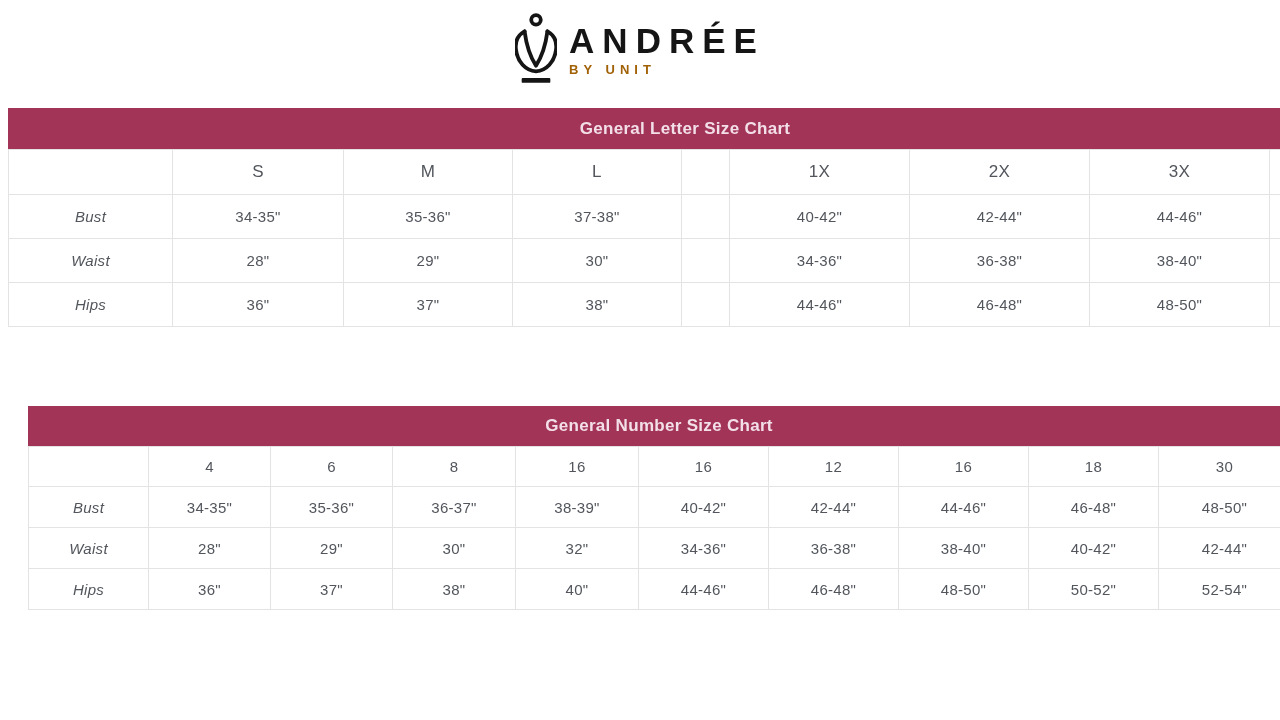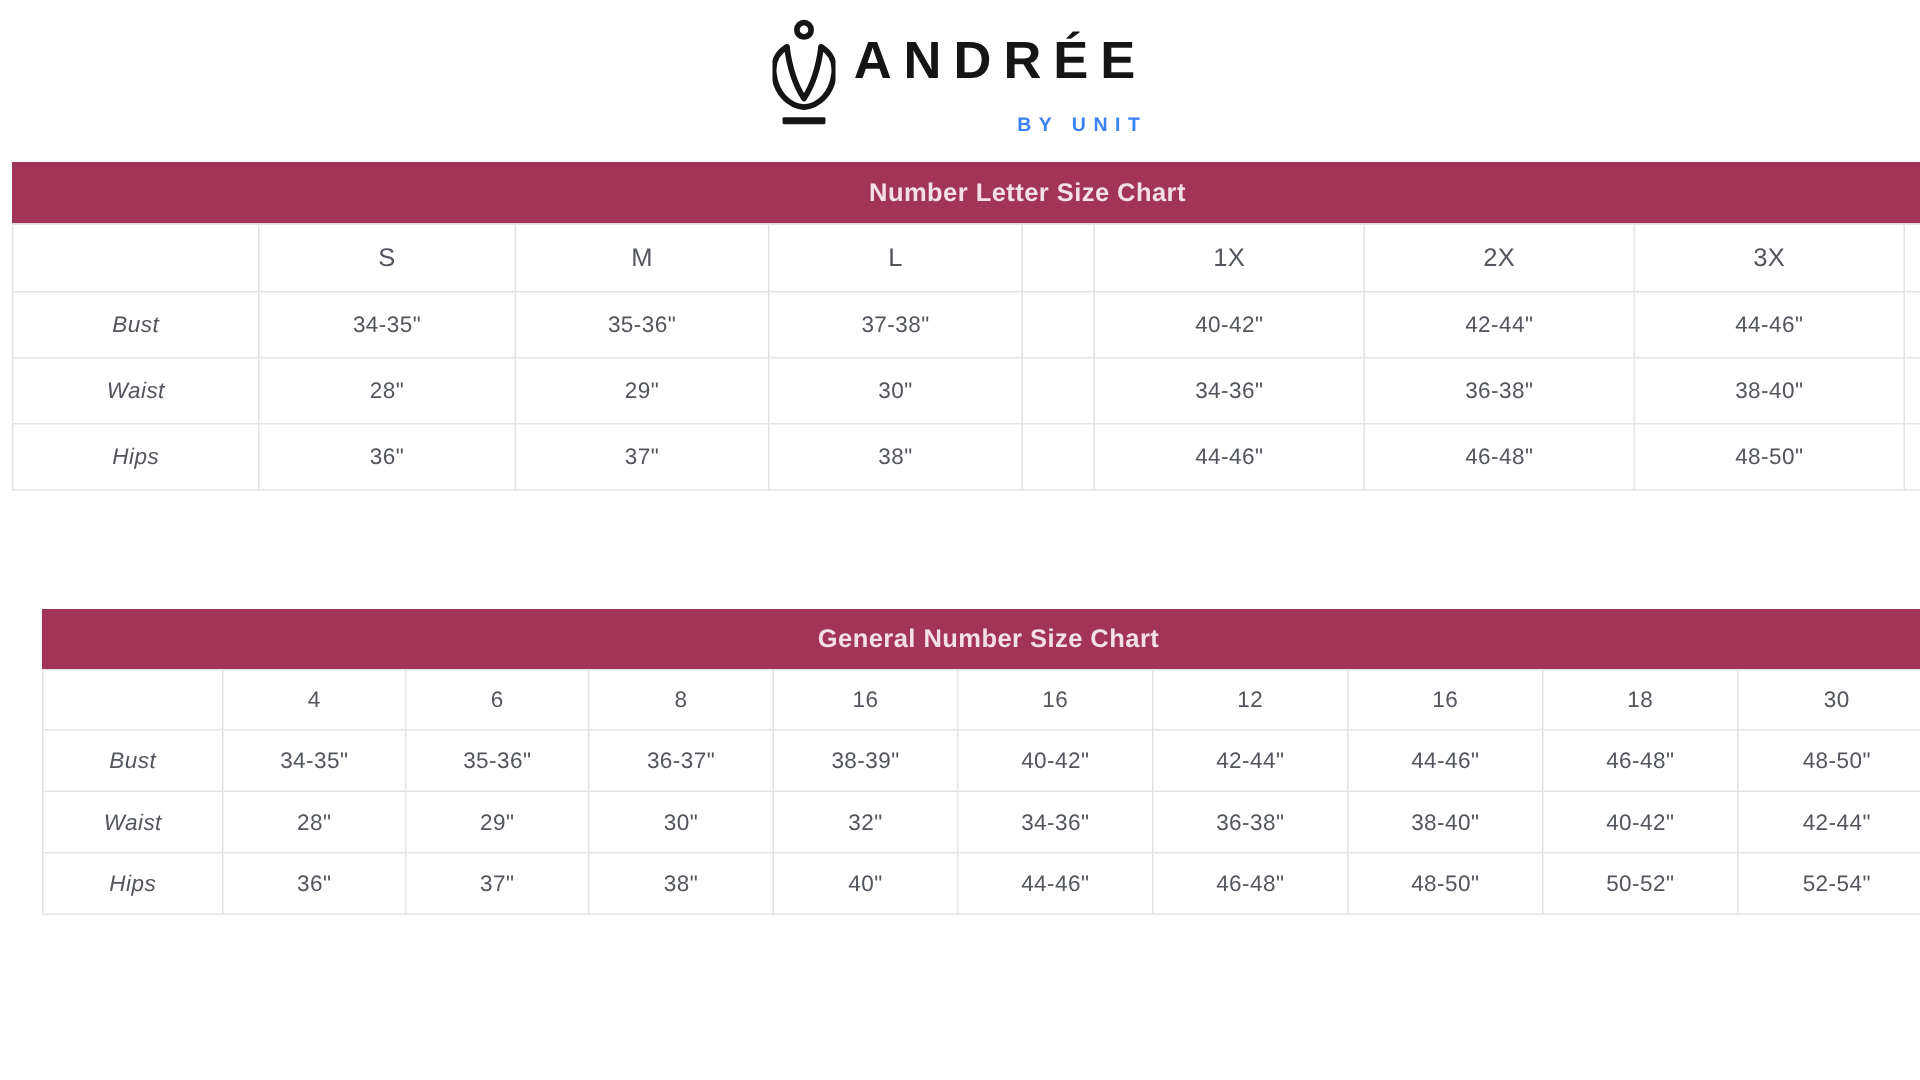--- a/index.html
+++ b/index.html
@@ -19,36 +19,36 @@
     display: flex;
     justify-content: center;
     align-items: flex-start;
     gap: 12px;
   }
   .logo-icon svg { display: block; }
   .logo-text-col {
     margin-top: 10px;
     display: flex;
     flex-direction: column;
-    align-items: flex-end;
+    align-items: flex-start;
   }
   .brand-name {
     font-size: 35px;
     font-weight: 700;
     letter-spacing: 8px;
     color: #151515;
     line-height: 1.1;
     white-space: nowrap;
   }
   .brand-sub {
-    margin-top: 14px;
+    margin-top: 1px;
     font-size: 13px;
     font-weight: 700;
     letter-spacing: 5px;
-    color: #3b82f6;
+    color: #a16207;
     white-space: nowrap;
   }
 
   
   .chart { position: absolute; }
   .chart-letter { left: 8px;  top: 108px; width: 1354px; }
   .chart-number { left: 28px; top: 406px; width: 1262px; }
 
   .band {
     background: #a23458;
@@ -99,21 +99,21 @@
     </svg>
   </span>
   <span class="logo-text-col">
     <span class="brand-name">ANDRÉE</span>
     <span class="brand-sub">BY UNIT</span>
   </span>
 </header>
 
 <section class="chart chart-letter">
   <div class="band">
-    <span>Number Letter Size Chart</span>
+    <span>General Letter Size Chart</span>
   </div>
   <table class="size-table">
     <colgroup>
       <col style="width:164px">
         <col style="width:171px">
         <col style="width:169px">
         <col style="width:169px">
       <col style="width:48px">
         <col style="width:180px">
         <col style="width:180px">

